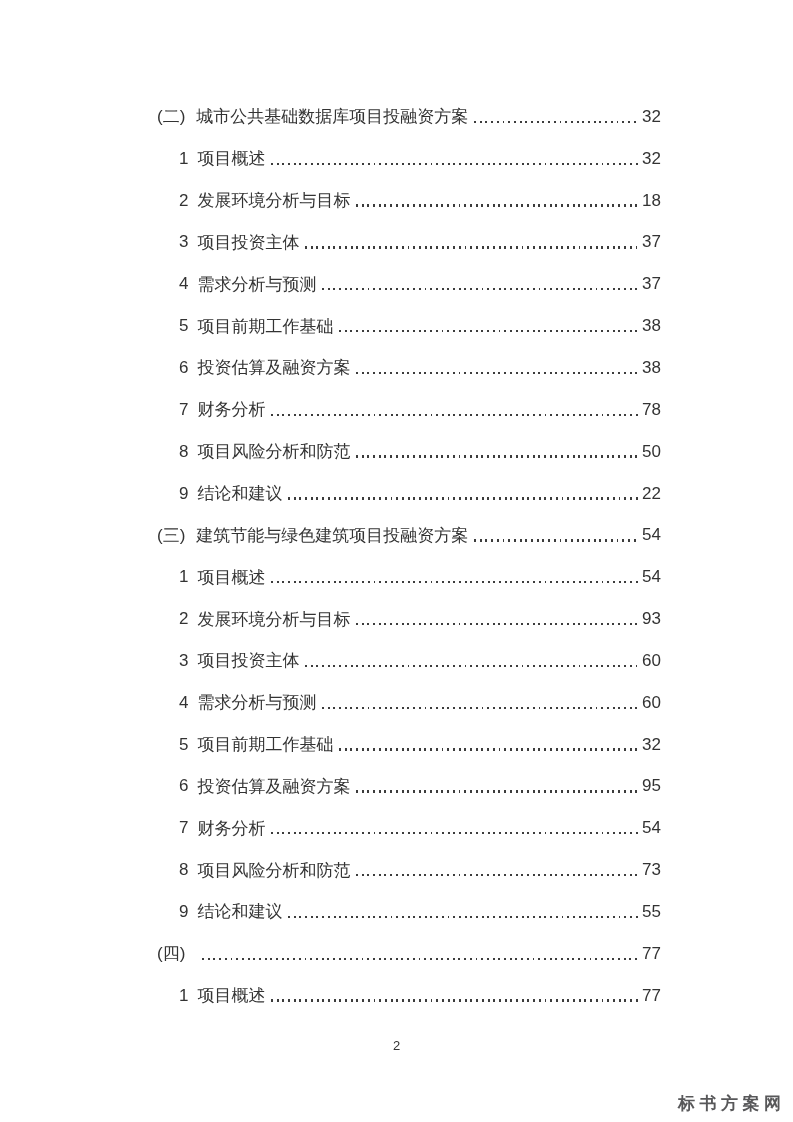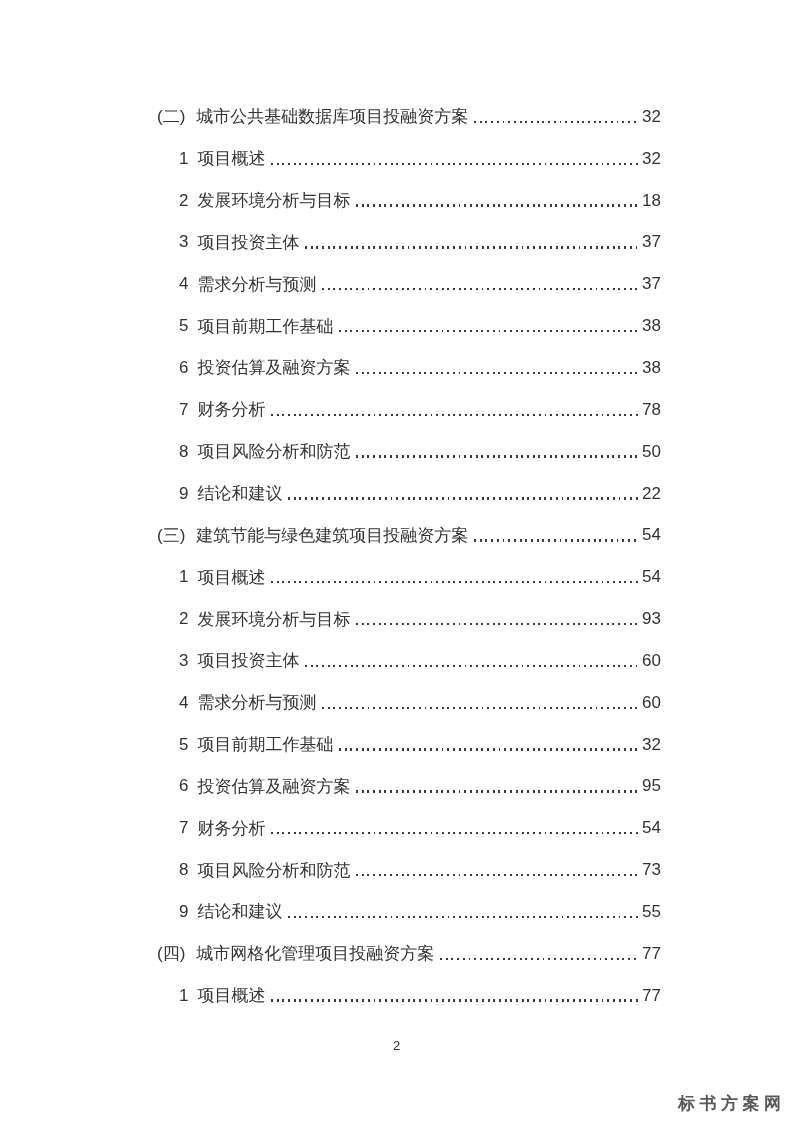--- a/index.html
+++ b/index.html
@@ -216,21 +216,20 @@
         <span class="pg">73</span>
       </div>
       <div class="toc-row item">
         <span class="num">9</span>
         <span class="title">结论和建议</span>
         <span class="leader"></span>
         <span class="pg">55</span>
       </div>
       <div class="toc-row section">
         <span class="num">(四)</span>
-        <span class="title">城市网格化管理项目投融资方案</span>
         <span class="leader"></span>
         <span class="pg">77</span>
       </div>
       <div class="toc-row item">
         <span class="num">1</span>
         <span class="title">项目概述</span>
         <span class="leader"></span>
         <span class="pg">77</span>
       </div>
     </main>

